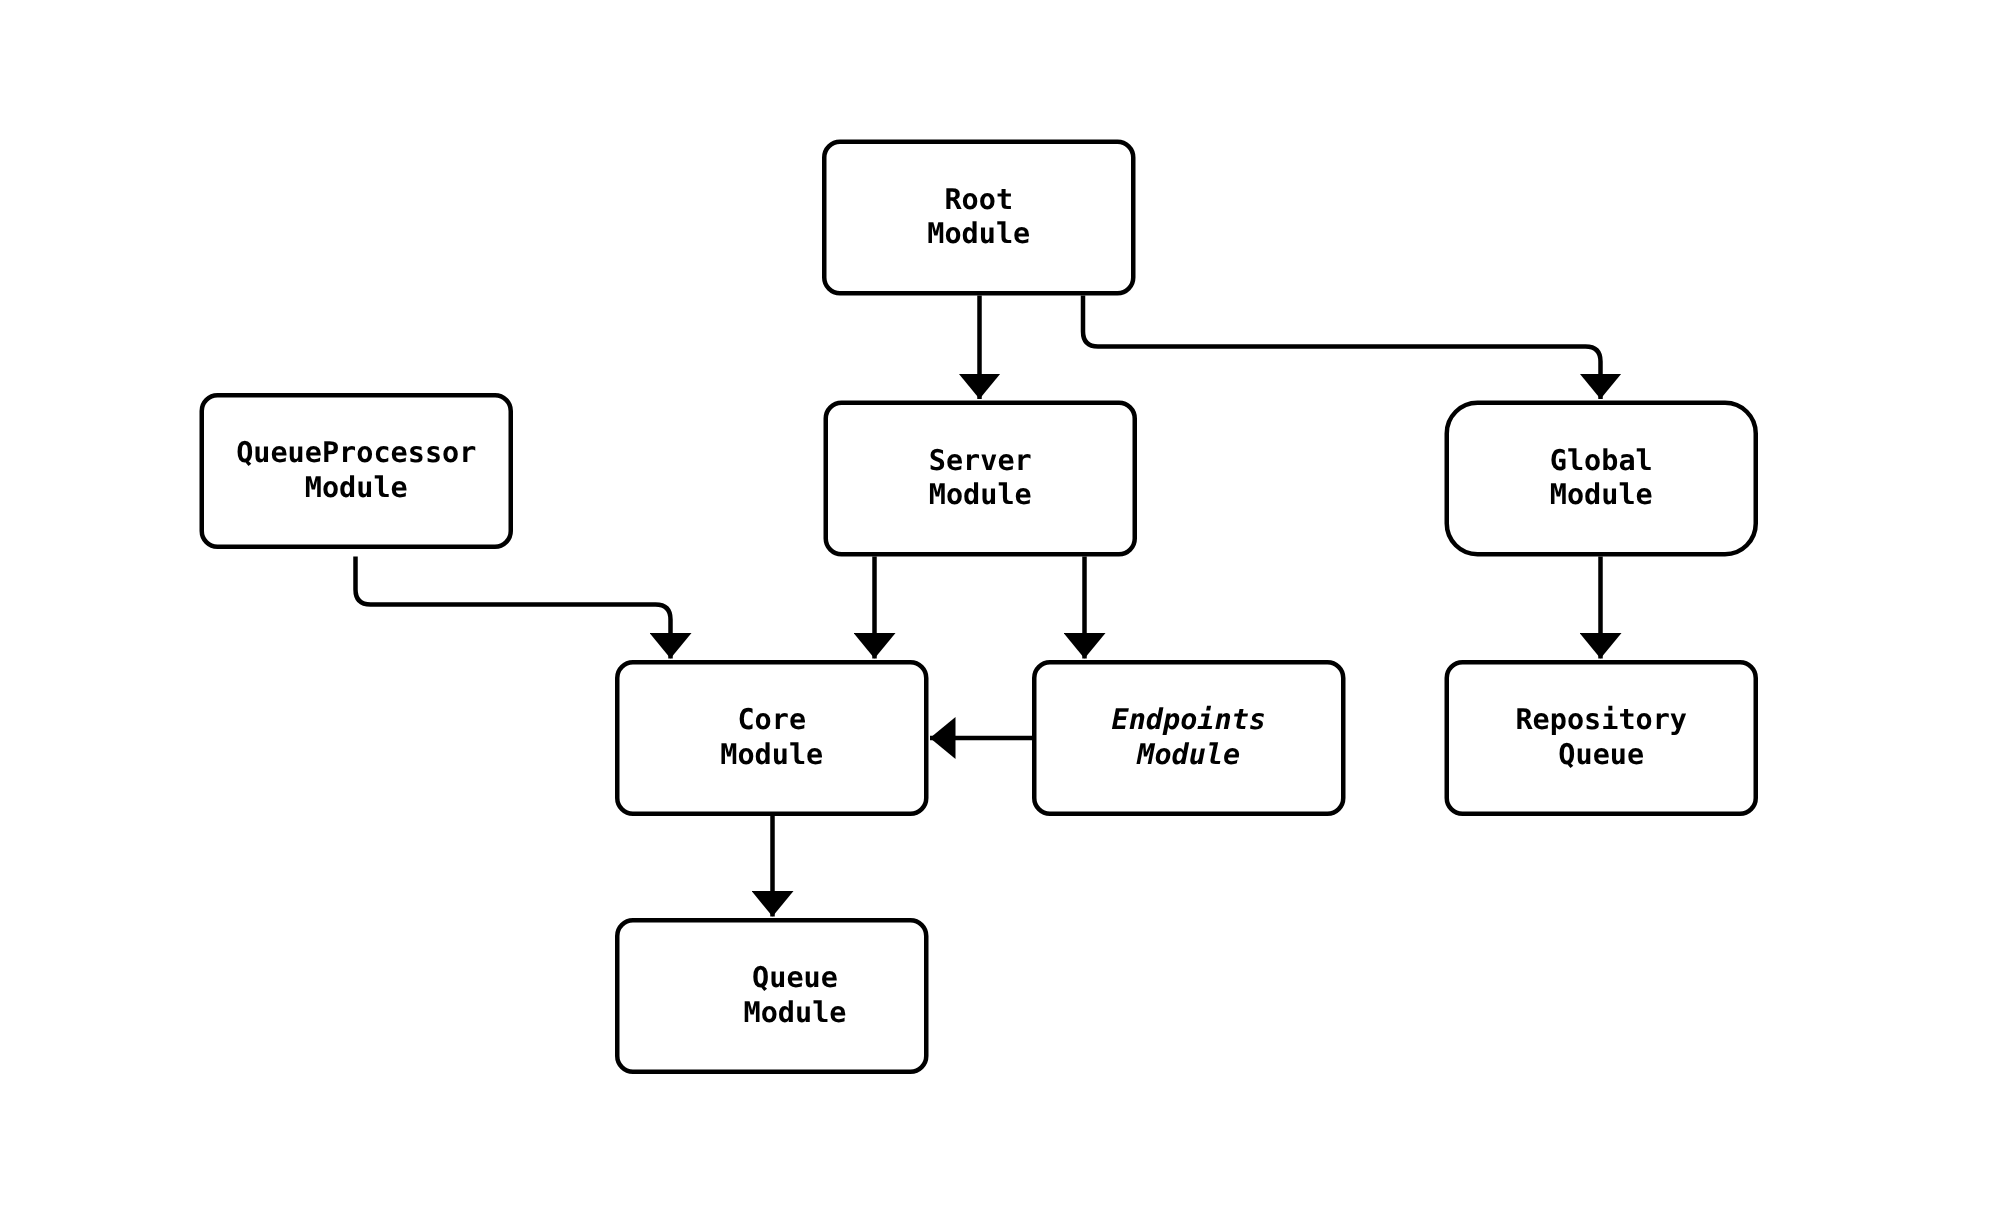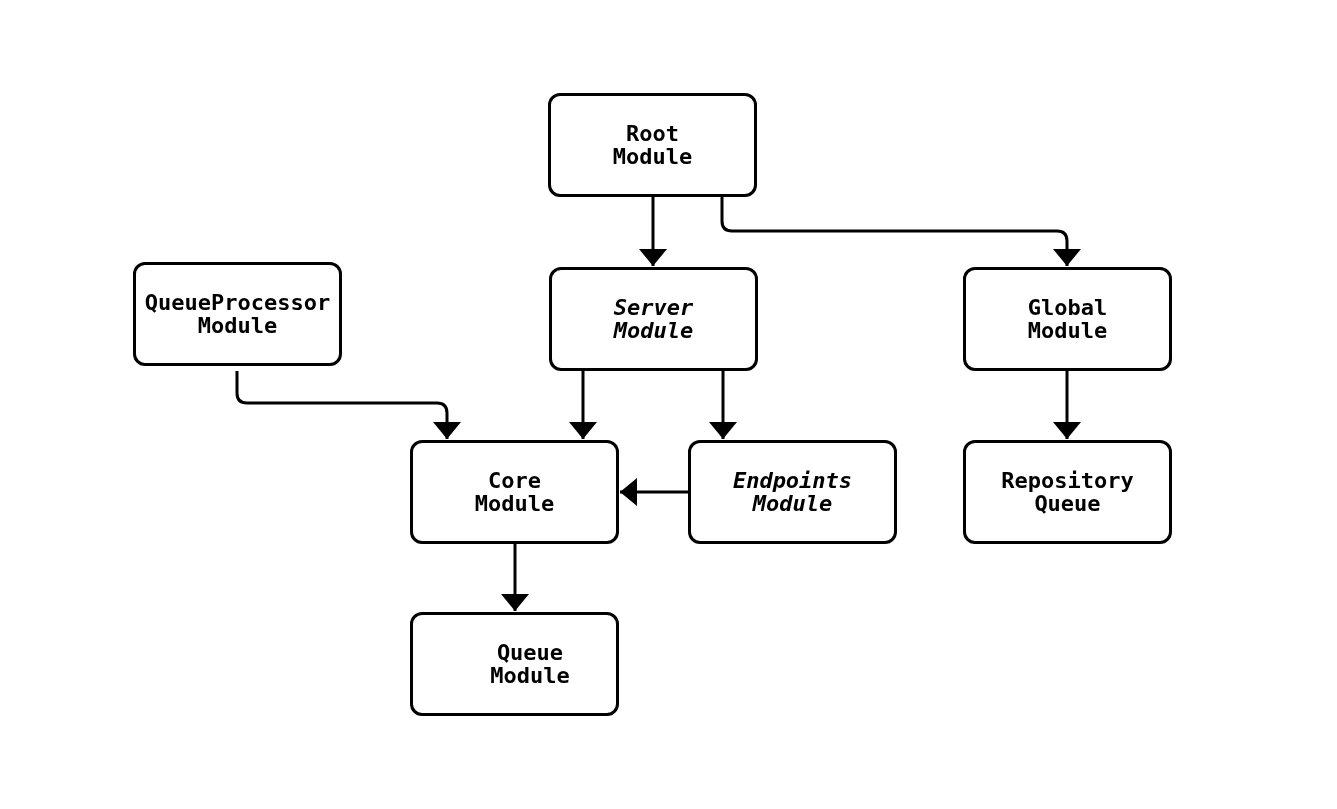--- a/index.html
+++ b/index.html
@@ -32,29 +32,29 @@
     height: 104px;
     box-sizing: border-box;
     border: 3px solid #000000;
     border-radius: 12px;
     background: #ffffff;
     display: flex;
     align-items: center;
     justify-content: center;
     text-align: center;
     font-weight: bold;
-    font-size: 22px;
+    font-size: 19px;
     line-height: 23px;
     color: #000000;
     white-space: pre-line;
   }
   .n-root        { left: 548px; top: 93px;  }
   .n-qp          { left: 133px; top: 262px; }
-  .n-server      { left: 549px; top: 267px; font-style: italic; }
-  .n-global      { left: 963px; top: 267px; }
+  .n-server      { left: 549px; top: 267px; }
+  .n-global      { left: 963px; top: 267px; border-radius: 22px; }
   .n-core        { left: 410px; top: 440px; }
   .n-endpoints   { left: 688px; top: 440px; font-style: italic; }
   .n-repository  { left: 963px; top: 440px; }
   .n-queue       { left: 410px; top: 612px; padding-left: 31px; }
   .edge {
     fill: none;
     stroke: #000000;
     stroke-width: 3px;
   }
 </style>

